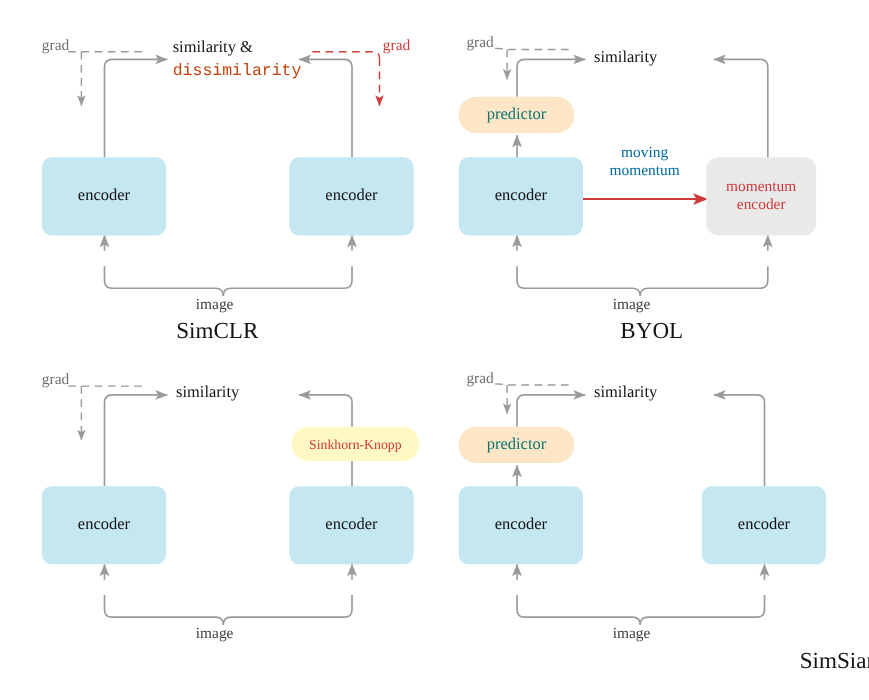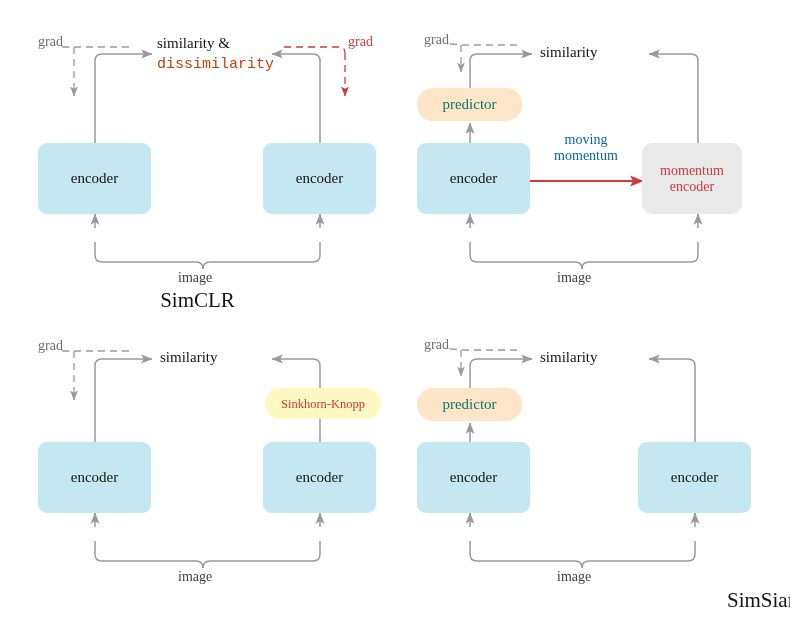--- a/index.html
+++ b/index.html
@@ -104,20 +104,21 @@
       <span>momentum</span>
       <span>encoder</span>
     </div>
 
     <div class="lbl mov" style="left:155px;top:132px;width:72px;">
       <div>moving</div>
       <div>momentum</div>
     </div>
 
     <div class="lbl img-lbl" style="left:162px;top:270px;">image</div>
+    <div class="title" style="left:0px;top:288px;">BYOL</div>
   </div>
 
   <div class="panel" style="left:0px;top:318px;">
 
     <svg width="395" height="318">
 
       <path d="M95,124 L95,48 Q95,41 102,41 L152,41" fill="none" stroke="#9a9a9a" stroke-width="1.5" marker-end="url(#ga)"></path>
 
       <path d="M62,33 Q72,33 74,33 L132,33" fill="none" stroke="#9a9a9a" stroke-width="1.3" stroke-dasharray="7,5"></path>
       <path d="M74,33 L74,82" fill="none" stroke="#9a9a9a" stroke-width="1.3" stroke-dasharray="7,5" marker-end="url(#ga)"></path>

